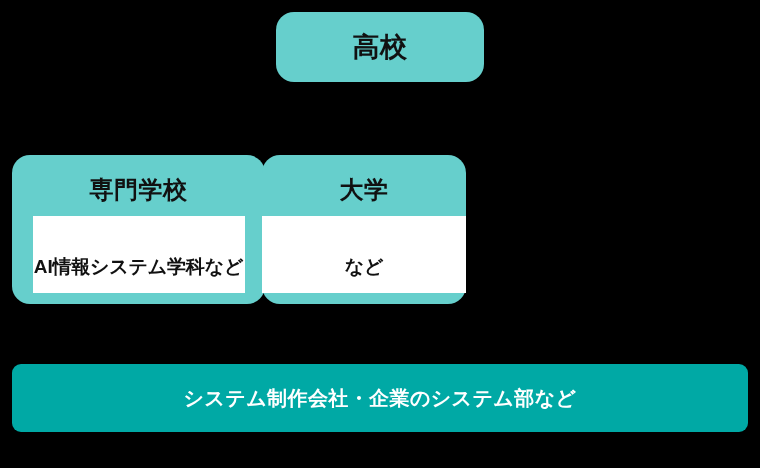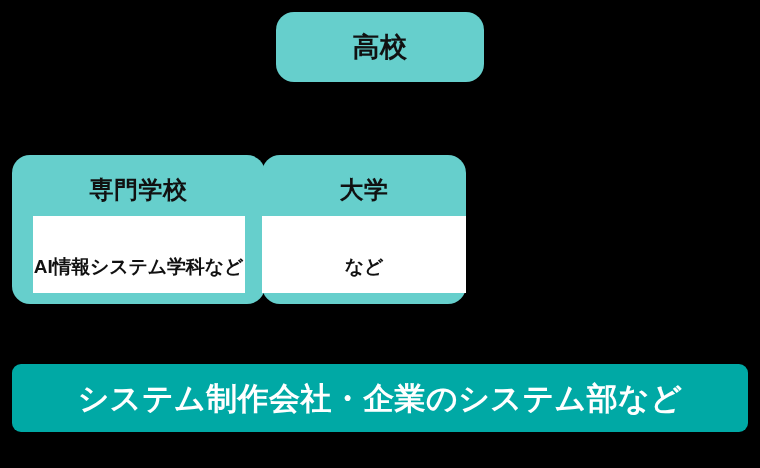--- a/index.html
+++ b/index.html
@@ -99,21 +99,21 @@
   .node-bottom {
     left: 12px;
     top: 364px;
     width: 736px;
     height: 68px;
     background: #00A9A5;
     justify-content: center;
     border-radius: 9px;
   }
   .node-bottom .node-title {
-    font-size: 31px;
+    font-size: 20px;
     font-weight: bold;
     color: #FFFFFF;
     line-height: 1;
     letter-spacing: 0.4px;
   }
 </style>
 </head>
 <body>
 
 <div id="canvas">

